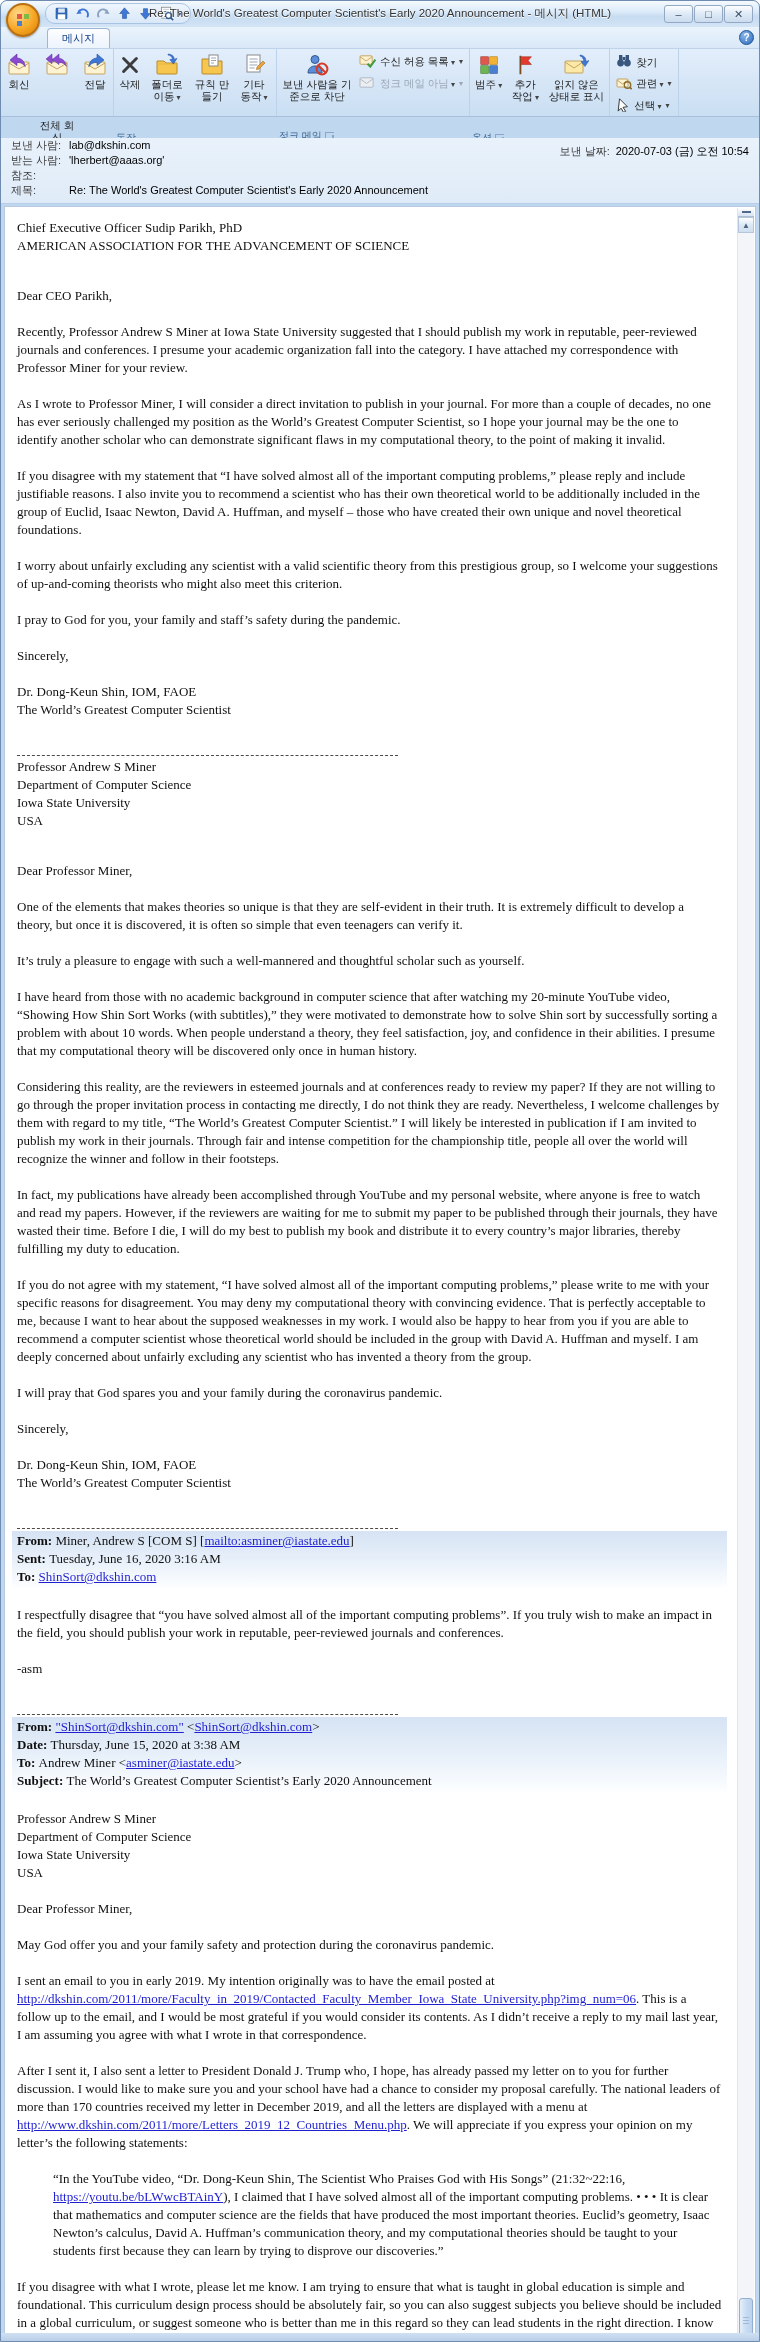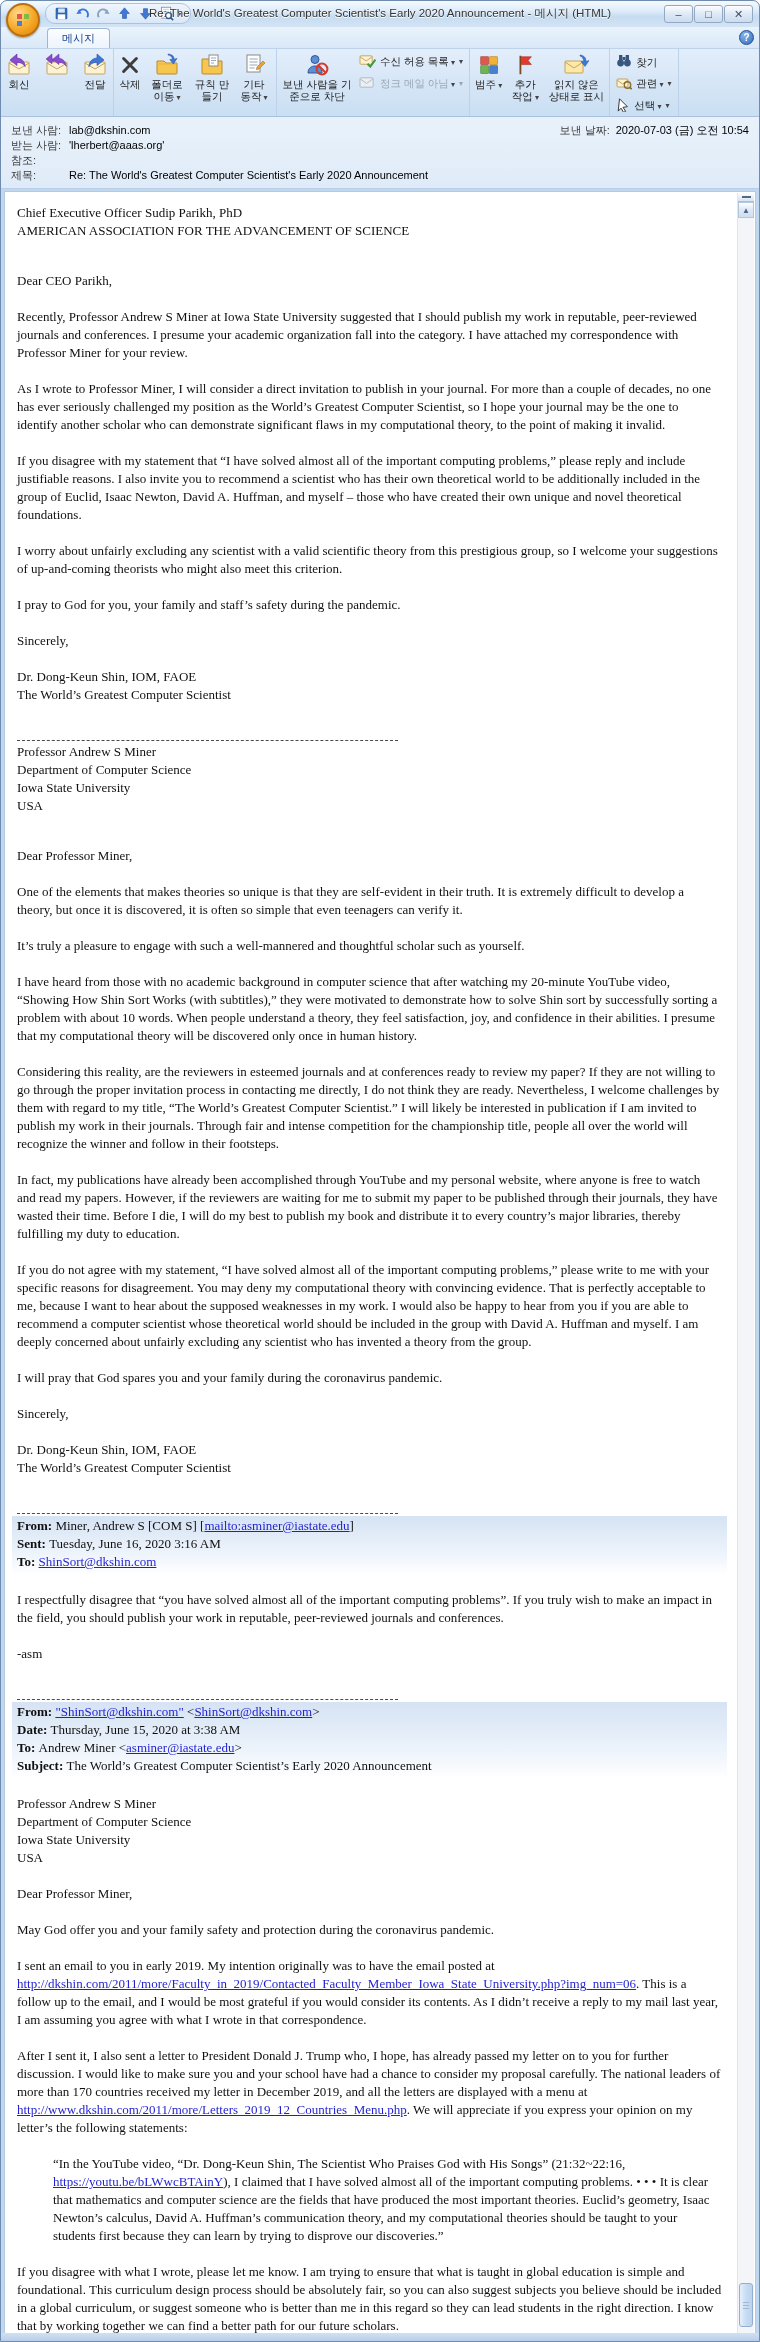--- a/index.html
+++ b/index.html
@@ -38,21 +38,21 @@
   .rbtn { display:flex; flex-direction:column; align-items:center; justify-content:flex-start; padding:2px 3px; border-radius:3px; font-size:10.5px; color:#1c1c1c; text-align:center; line-height:12px; }
   .rbtn .ricon { height:26px; display:flex; align-items:center; justify-content:center; }
   .rbtn.wide { max-width:76px; }
   .rcol { display:flex; flex-direction:column; justify-content:flex-start; gap:2px; padding-top:2px; }
   .sbtn { display:flex; align-items:center; gap:4px; font-size:10.5px; color:#1c1c1c; padding:1px 4px; border-radius:3px; line-height:14px; white-space:nowrap; }
   .sbtn.disabled { color:#9aa7b5; }
   .dd .lbl:after, .sbtn.dd:after { content:" ▾"; font-size:8px; color:#444; }
   .sbtn.disabled.dd:after { color:#9aa7b5; }
 
   
-  .fields { background:linear-gradient(#e9f2fb,#dfebf8); padding:6px 10px 5px 10px; position:relative; border-bottom:1px solid #b9cfe8; }
+  .fields { background:linear-gradient(#e9f2fb,#dfebf8); padding:0 10px 5px 10px; position:relative; border-bottom:1px solid #b9cfe8;margin-top:21px; }
   .frow { display:flex; font-size:11px; line-height:15px; }
   .flabel { width:58px; color:#3b3b3b; flex:none; }
   .fvalue { color:#000; }
   .sentdate { position:absolute; right:10px; top:6px; font-size:11px; color:#000; }
   .sentdate .flabel2 { color:#3b3b3b; margin-right:6px; }
 
   
   .docwrap { position:relative; margin:2px 3px 0 3px; height:2160px; background:#fff; border:1px solid #b5cae0; }
   .doc { position:absolute; inset:1px 19px 1px 1px; overflow:hidden; padding:9px 14px 8px 11px; font-family:"Liberation Serif", serif; font-size:13px; line-height:18px; color:#101010; }
   .blk { margin-top:18px; }

